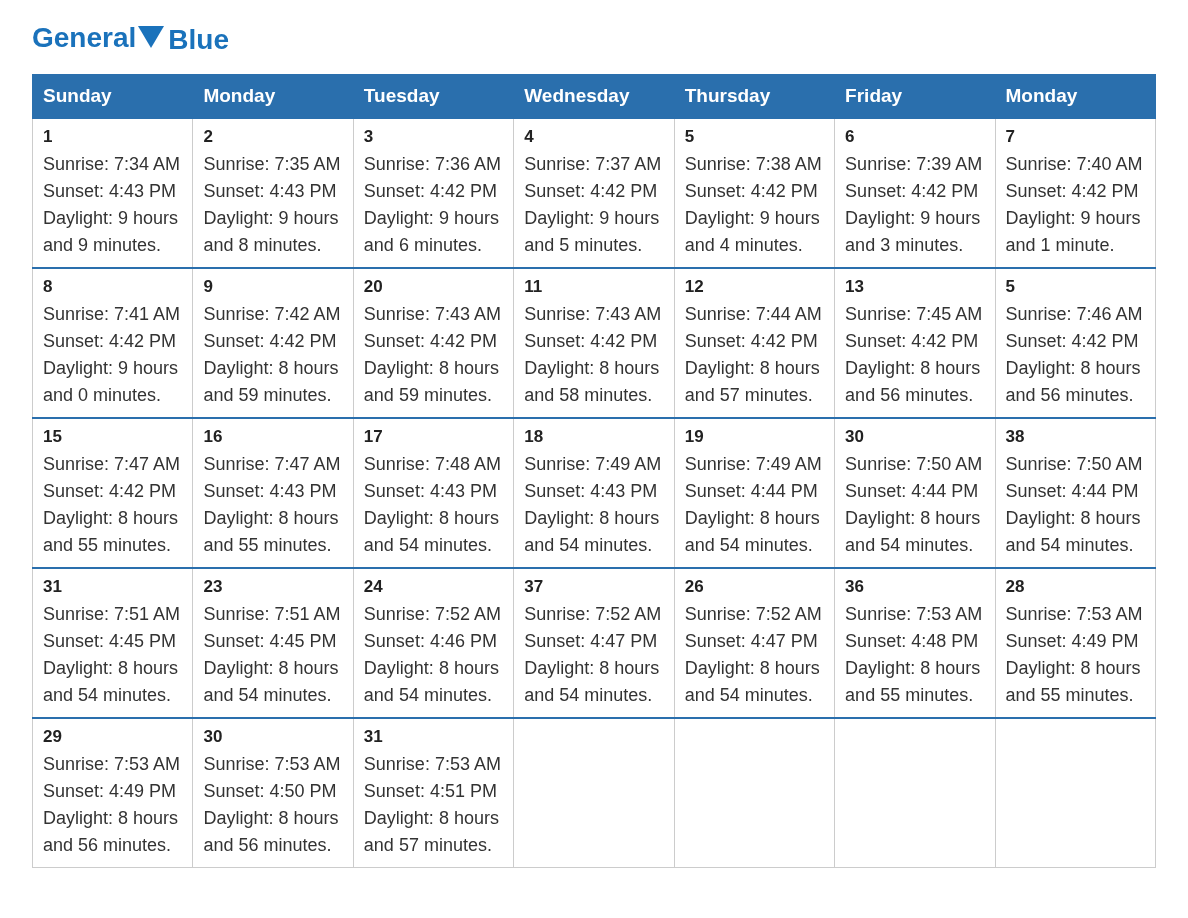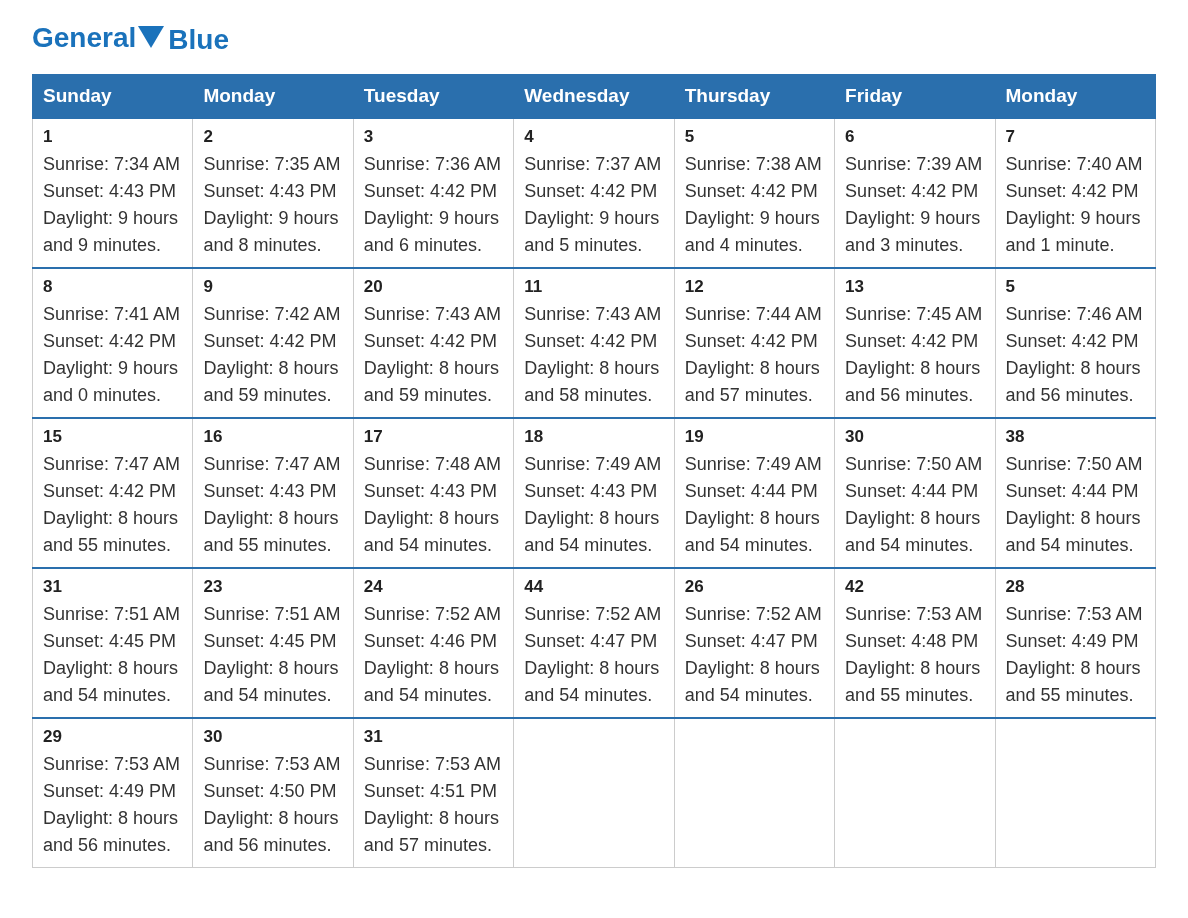--- a/index.html
+++ b/index.html
@@ -228,29 +228,29 @@
       </td>
         <td>
         <span class="day-num">23</span>
         <span class="day-info">Sunrise: 7:51 AM<br>Sunset: 4:45 PM<br>Daylight: 8 hours<br>and 54 minutes.</span>
       </td>
         <td>
         <span class="day-num">24</span>
         <span class="day-info">Sunrise: 7:52 AM<br>Sunset: 4:46 PM<br>Daylight: 8 hours<br>and 54 minutes.</span>
       </td>
         <td>
-        <span class="day-num">44</span>
+        <span class="day-num">37</span>
         <span class="day-info">Sunrise: 7:52 AM<br>Sunset: 4:47 PM<br>Daylight: 8 hours<br>and 54 minutes.</span>
       </td>
         <td>
         <span class="day-num">26</span>
         <span class="day-info">Sunrise: 7:52 AM<br>Sunset: 4:47 PM<br>Daylight: 8 hours<br>and 54 minutes.</span>
       </td>
         <td>
-        <span class="day-num">42</span>
+        <span class="day-num">36</span>
         <span class="day-info">Sunrise: 7:53 AM<br>Sunset: 4:48 PM<br>Daylight: 8 hours<br>and 55 minutes.</span>
       </td>
         <td>
         <span class="day-num">28</span>
         <span class="day-info">Sunrise: 7:53 AM<br>Sunset: 4:49 PM<br>Daylight: 8 hours<br>and 55 minutes.</span>
       </td>
       </tr>
       <tr>
         <td>
         <span class="day-num">29</span>

